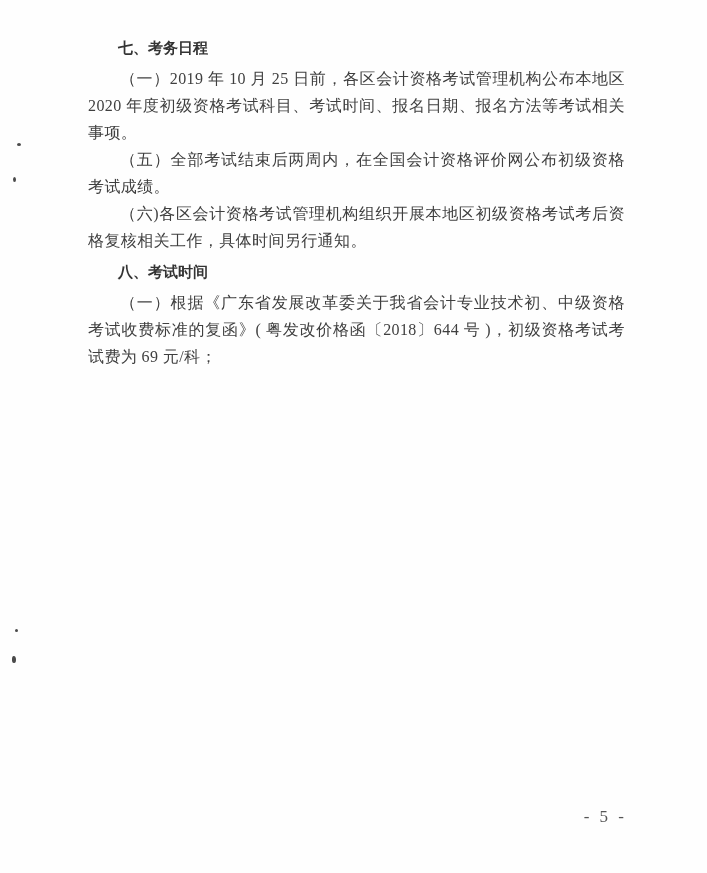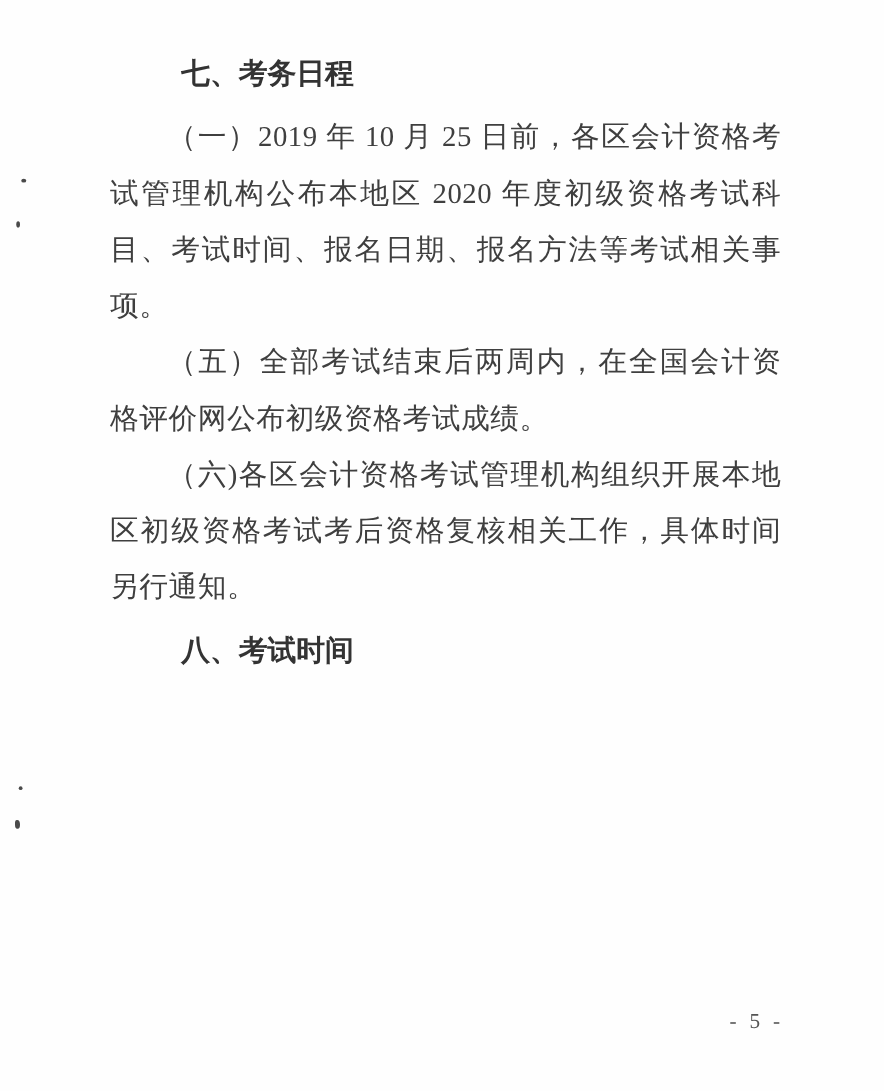--- a/index.html
+++ b/index.html
@@ -17,32 +17,32 @@
     overflow: hidden;
     color: #3d3d3d;
   }
   .content {
     position: absolute;
     left: 88px;
     top: 30px;
     width: 537px;
   }
   .heading {
-    margin: 11px;
+    margin: 0;
     font-family: "Liberation Sans", sans-serif;
     font-weight: 700;
     color: #333333;
-    font-size: 23px;
+    font-size: 15px;
     line-height: 35px;
     text-indent: 2em;
   }
   .para {
     margin: 0;
-    font-size: 23px;
-    line-height: 45px;
+    font-size: 16px;
+    line-height: 27px;
     text-align: justify;
     text-indent: 2em;
     letter-spacing: 0.4px;
     color: #3f3f3f;
   }
   .page-number {
     position: absolute;
     right: 80px;
     bottom: 46px;
     font-size: 17px;
@@ -69,18 +69,19 @@
   <div class="content">
 
     <h2 class="heading">七、考务日程</h2>
 
     <p class="para">（一）2019 年 10 月 25 日前，各区会计资格考试管理机构公布本地区 2020 年度初级资格考试科目、考试时间、报名日期、报名方法等考试相关事项。</p>
     <p class="para">（五）全部考试结束后两周内，在全国会计资格评价网公布初级资格考试成绩。</p>
     <p class="para">（六)各区会计资格考试管理机构组织开展本地区初级资格考试考后资格复核相关工作，具体时间另行通知。</p>
 
     <h2 class="heading">八、考试时间</h2>
 
+    <p class="para">（一）根据《广东省发展改革委关于我省会计专业技术初、中级资格考试收费标准的复函》( 粤发改价格函〔2018〕644 号 )，初级资格考试考试费为 69 元/科；</p>
 
   </div>
 
   <div class="page-number">- 5 -</div>
 
 </div>
 
 </body></html>

